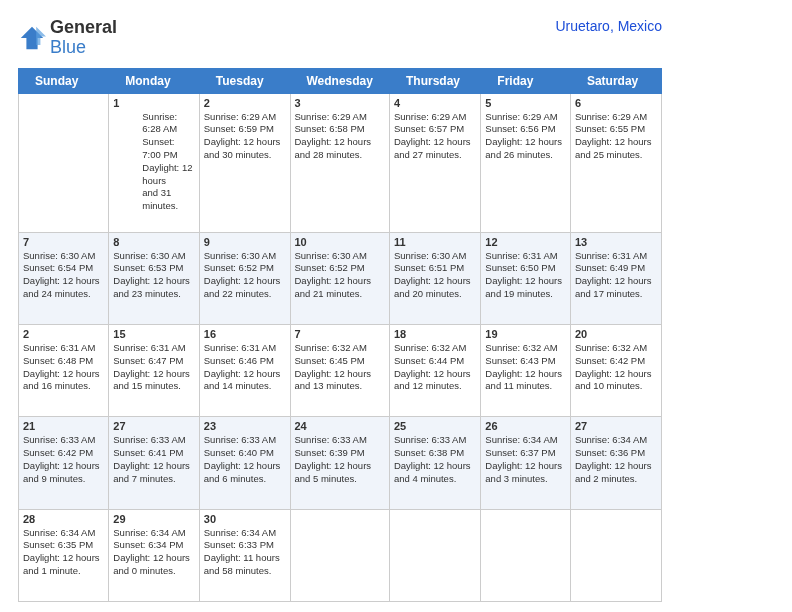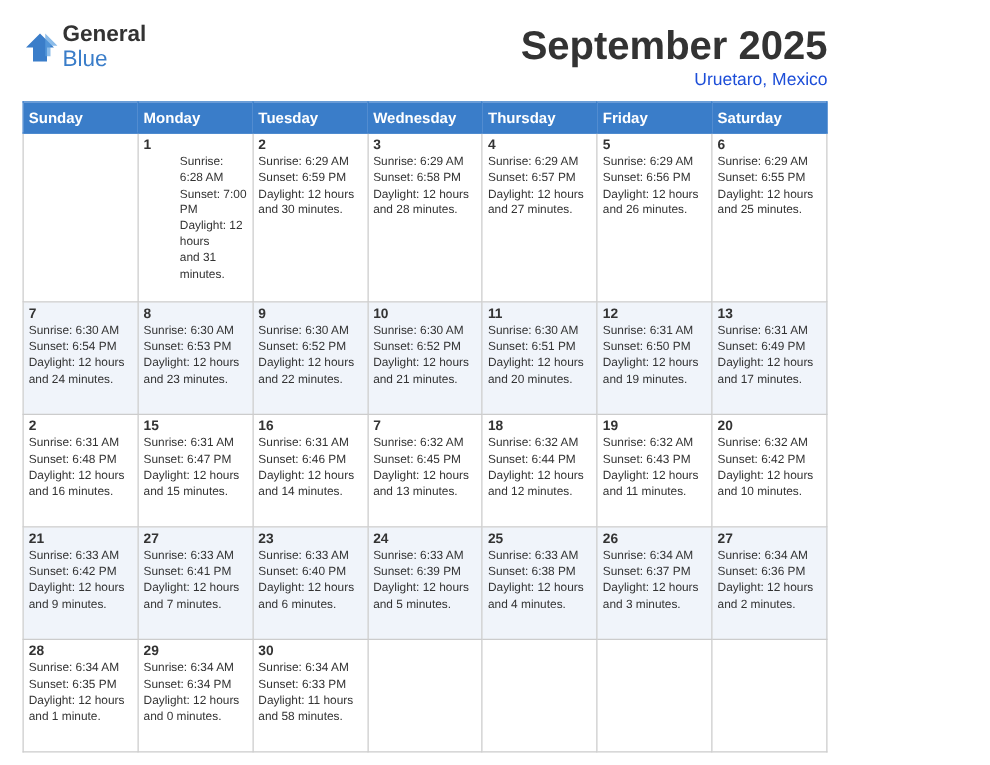--- a/index.html
+++ b/index.html
@@ -67,21 +67,21 @@
     table {
       width: 100%;
       border-collapse: collapse;
       flex: 1;
     }
     thead tr th {
       background-color: #3a7dc9;
       color: #fff;
       font-size: 12px;
       font-weight: bold;
-      padding: 5px 4px;
+      padding: 5px 16px;
       text-align: left;
       border: 1px solid #3a7dc9;
     }
     tbody tr td {
       border: 1px solid #ccc;
       vertical-align: top;
       padding: 3px 4px;
       width: calc(100% / 7);
       height: 82px;
       font-size: 10px;
@@ -117,21 +117,20 @@
       <svg class="logo-icon" viewBox="0 0 40 40">
         <polygon points="20,4 36,20 28,20 28,36 12,36 12,20 4,20" fill="#3a7dc9"></polygon>
         <polygon points="26,4 40,18 32,18 32,30 26,30" fill="#5ba0e0" opacity="0.7"></polygon>
       </svg>
       <div class="logo-text">
         <span class="logo-general">General</span>
         <span class="logo-blue">Blue</span>
       </div>
     </div>
     <div class="title-block">
-      <div class="month-title">September 2025</div>
       <div class="subtitle">Uruetaro, Mexico</div>
     </div>
   </div>
   <div class="calendar">
     <table>
       <thead>
         <tr>
         <th>Sunday</th>
             <th>Monday</th>
             <th>Tuesday</th>

